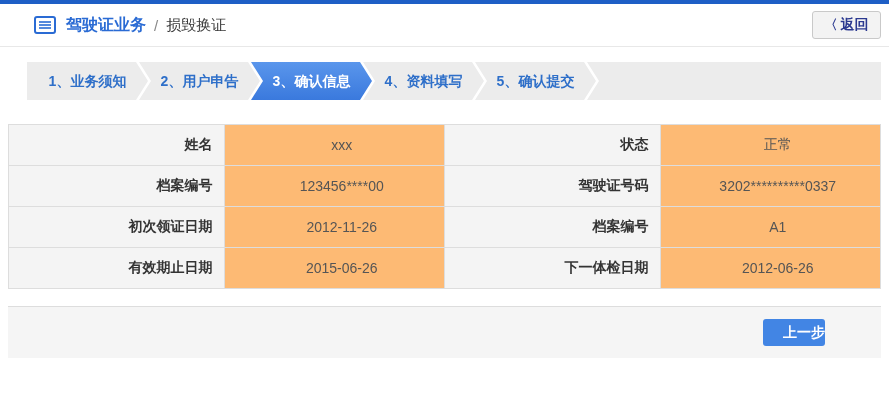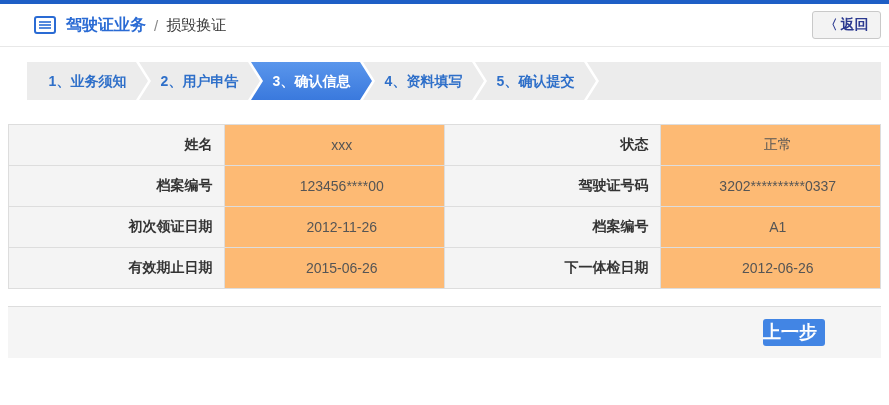--- a/index.html
+++ b/index.html
@@ -56,22 +56,22 @@
   table.info td{border:1px solid var(--border);height:41px;font-size:14px;vertical-align:middle;}
   td.lbl{background:var(--label-bg);color:var(--label-text);font-weight:bold;
     text-align:right;padding-right:12px;width:216px;}
   td.val{color:var(--value-text);text-align:center;padding-left:14px;width:219px;background:#fdba74;}
 
   
   .footer{margin:17px 8px 0;height:52px;background:var(--footer-bg);
     border-top:1px solid var(--border);display:flex;align-items:center;
     justify-content:flex-end;padding-right:56px;gap:11px;}
   .btn{width:62px;height:27px;background:var(--button-blue);color:#ffffff;
-    font-weight:bold;font-size:18px;border:none;border-radius:3px;cursor:pointer;
-    font-family:"Liberation Sans","DejaVu Sans",sans-serif;line-height:27px;text-align:left;}
+    font-weight:bold;font-size:14px;border:none;border-radius:3px;cursor:pointer;
+    font-family:"Liberation Sans","DejaVu Sans",sans-serif;line-height:27px;text-align:right;}
 </style>
 </head>
 <body>
 
 <div class="page">
 
   <div class="top-bar"></div>
 
   <div class="header">
     <span class="hdr-icon">

